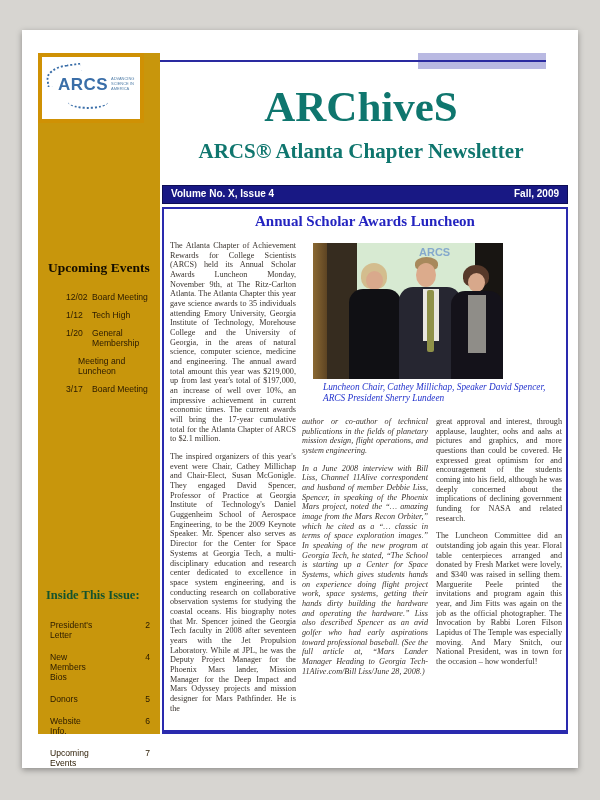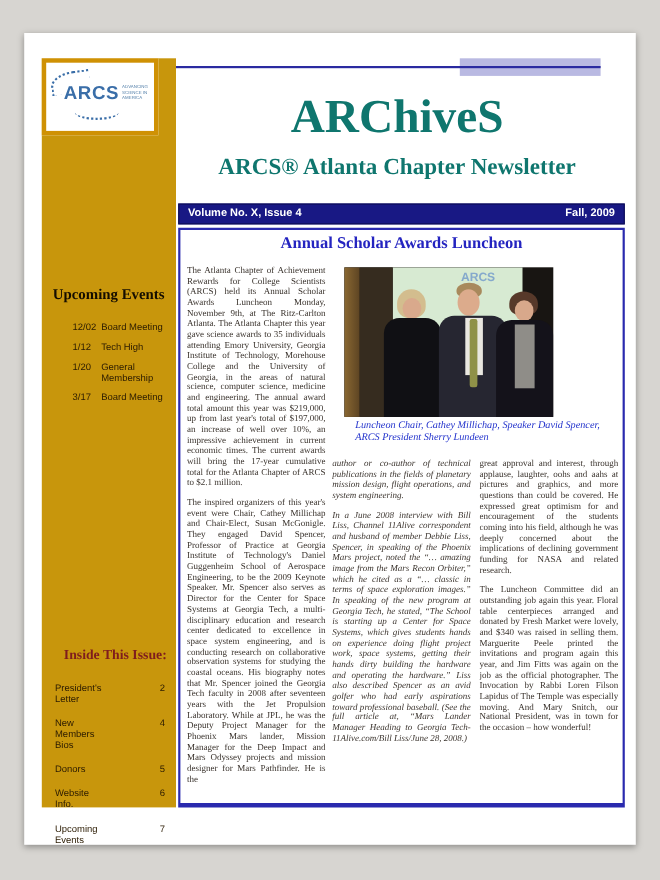--- a/index.html
+++ b/index.html
@@ -63,21 +63,21 @@
   .caption{position:absolute;left:135px;top:173px;width:252px;color:#2333cc;
       font-weight:normal;font-style:italic;font-size:9.3px;line-height:1.18;margin-left:24px;}
   
   .up-title{position:absolute;left:26px;top:230px;font-size:13.5px;font-weight:bold;color:#140d00;}
   .events{position:absolute;left:26px;top:262px;width:106px;
       font-family:"Liberation Sans",sans-serif;font-size:8.6px;color:#2a1a00;}
   .event-row{display:flex;margin-bottom:8px;}
   .event-date{width:26px;flex:none;margin-left:18px;}
   .event-name{flex:1;}
   .event-row.wrap{padding-left:30px;}
-  .inside-title{position:absolute;left:36px;top:558px;font-size:12.5px;font-weight:bold;color:#7f1d1d;}
+  .inside-title{position:absolute;left:24px;top:558px;font-size:12.5px;font-weight:bold;color:#14532d;}
   .inside{position:absolute;left:28px;top:590px;width:100px;
       font-family:"Liberation Sans",sans-serif;font-size:8.6px;color:#2a1a00;}
   .inside-row{display:flex;justify-content:space-between;margin-bottom:12px;gap:48px;}
 </style>
 </head>
 <body>
 
 <div class="stage">
   <div class="page">
 
@@ -102,20 +102,23 @@
         <span class="event-name">Board Meeting</span>
       </div>
       <div class="event-row">
         <span class="event-date">1/12</span>
         <span class="event-name">Tech High</span>
       </div>
       <div class="event-row">
         <span class="event-date">1/20</span>
         <span class="event-name">General Membership</span>
       </div>
+      <div class="event-row wrap">
+        <span class="event-name">Meeting and Luncheon</span>
+      </div>
       <div class="event-row">
         <span class="event-date">3/17</span>
         <span class="event-name">Board Meeting</span>
       </div>
     </div>
 
     <div class="inside-title">Inside This Issue:</div>
     <div class="inside">
       <div class="inside-row">
         <span>President's Letter</span>

